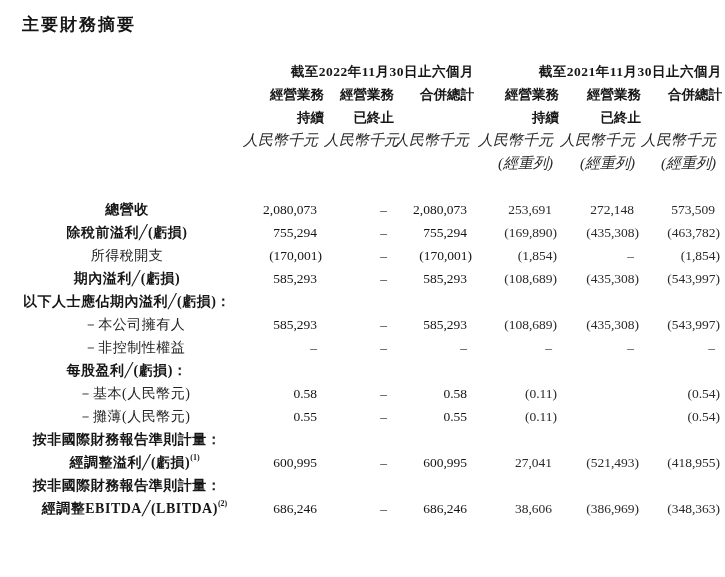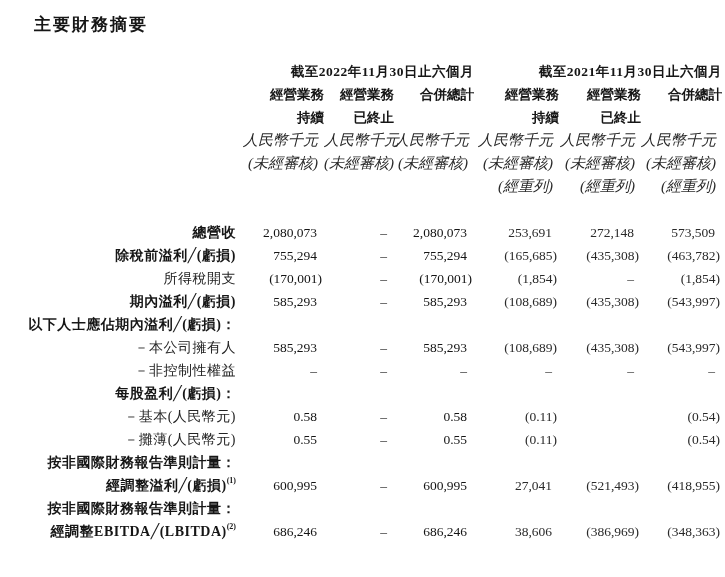--- a/index.html
+++ b/index.html
@@ -13,42 +13,42 @@
     color: #1e1e1e;
   }
   .page {
     padding: 13px 0 0 18px;
     box-sizing: border-box;
   }
   h1.doc-title {
     font-size: 17px;
     font-weight: bold;
     letter-spacing: 2px;
-    margin: 0 0 24px 16px;
+    margin: 0 0 24px 4px;
     color: #161616;
   }
   table.fin {
     border-collapse: collapse;
     table-layout: fixed;
     width: 704px;
   }
   table.fin th, table.fin td {
     padding: 0;
     margin: 0;
     text-align: right;
     vertical-align: bottom;
     line-height: 23px;
     font-size: 13.5px;
     white-space: nowrap;
     overflow: visible;
   }
   
   thead th { font-weight: bold; padding-right: 7px; color: #161616; }
   thead th.period { letter-spacing: 0.5px; }
-  thead td.lbl, tbody td.lbl { text-align: right; padding-right: 0; }
+  thead td.lbl, tbody td.lbl { text-align: center; padding-right: 0; }
   thead tr.italic td {
     font-style: italic;
     font-weight: normal;
     padding-right: 6px;
     font-size: 15px;
     color: #2a2a2a;
   }
   
   tbody td.lbl {
     font-size: 14px;
@@ -114,29 +114,20 @@
         <td class="lbl"></td>
         <td>人民幣千元</td>
         <td>人民幣千元</td>
         <td>人民幣千元</td>
         <td>人民幣千元</td>
         <td>人民幣千元</td>
         <td>人民幣千元</td>
       </tr>
       <tr class="italic">
         <td class="lbl"></td>
-        <td>(未經審核)</td>
-        <td>(未經審核)</td>
-        <td>(未經審核)</td>
-        <td>(未經審核)</td>
-        <td>(未經審核)</td>
-        <td>(未經審核)</td>
-      </tr>
-      <tr class="italic">
-        <td class="lbl"></td>
         <td></td>
         <td></td>
         <td></td>
         <td>(經重列)</td>
         <td>(經重列)</td>
         <td>(經重列)</td>
       </tr>
     </thead>
     <tbody>
         <tr>
@@ -146,21 +137,21 @@
           <td class="num y22 pad">2,080,073</td>
           <td class="num y21 pad">253,691</td>
           <td class="num y21 pad">272,148</td>
           <td class="num y21 pad">573,509</td>
         </tr>
         <tr>
           <td class="lbl ind0 b">除稅前溢利╱(虧損)</td>
           <td class="num y22 pad">755,294</td>
           <td class="num y22 pad">–</td>
           <td class="num y22 pad">755,294</td>
-          <td class="num y21">(165,685)</td>
+          <td class="num y21">(169,890)</td>
           <td class="num y21">(435,308)</td>
           <td class="num y21">(463,782)</td>
         </tr>
         <tr>
           <td class="lbl ind0">所得稅開支</td>
           <td class="num y22">(170,001)</td>
           <td class="num y22 pad">–</td>
           <td class="num y22">(170,001)</td>
           <td class="num y21">(1,854)</td>
           <td class="num y21 pad">–</td>

